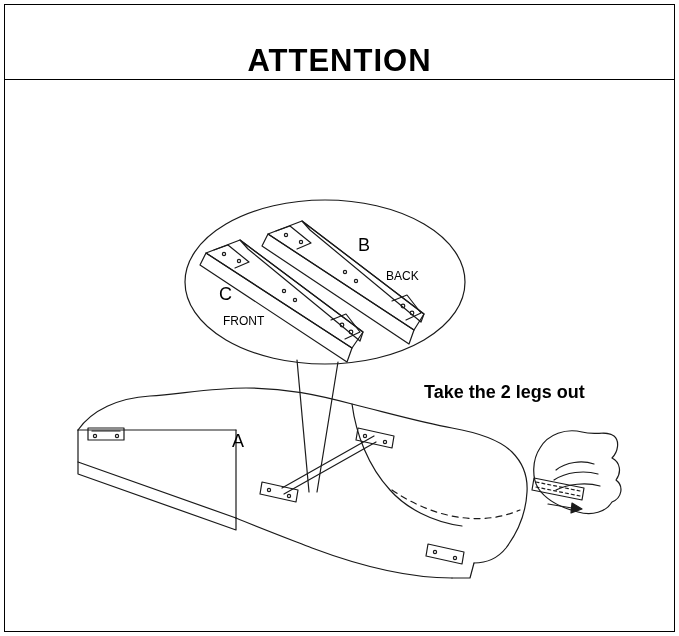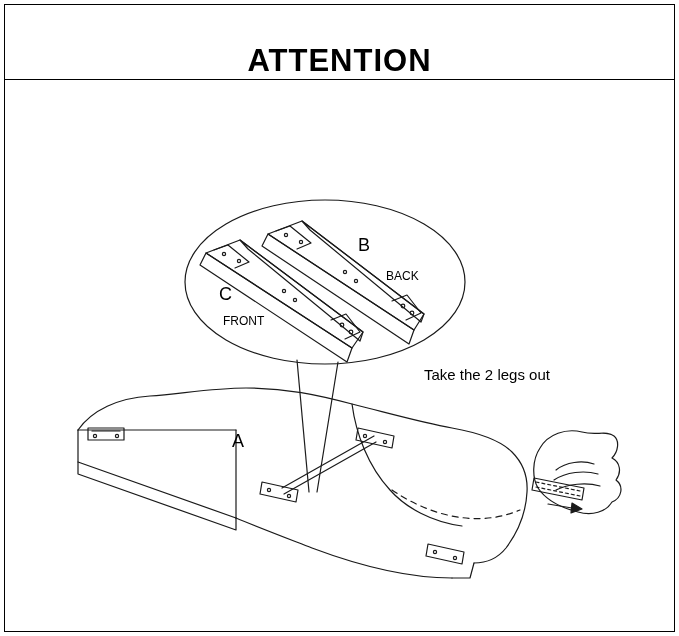--- a/index.html
+++ b/index.html
@@ -49,22 +49,23 @@
     position: absolute;
     left: 14px;
     top: 114px;
     width: 640px;
     font-size: 13.5px;
     letter-spacing: 0.1px;
   }
   .callout-take {
     position: absolute;
     left: 424px;
-    top: 366px;
-    font-size: 15px;
+    top: 382px;
+    font-size: 18px;
+    font-weight: bold;
   }
   svg.art {
     position: absolute;
     left: 0;
     top: 0;
     width: 679px;
     height: 636px;
   }
   svg text {
     font-family: "Liberation Sans", sans-serif;

